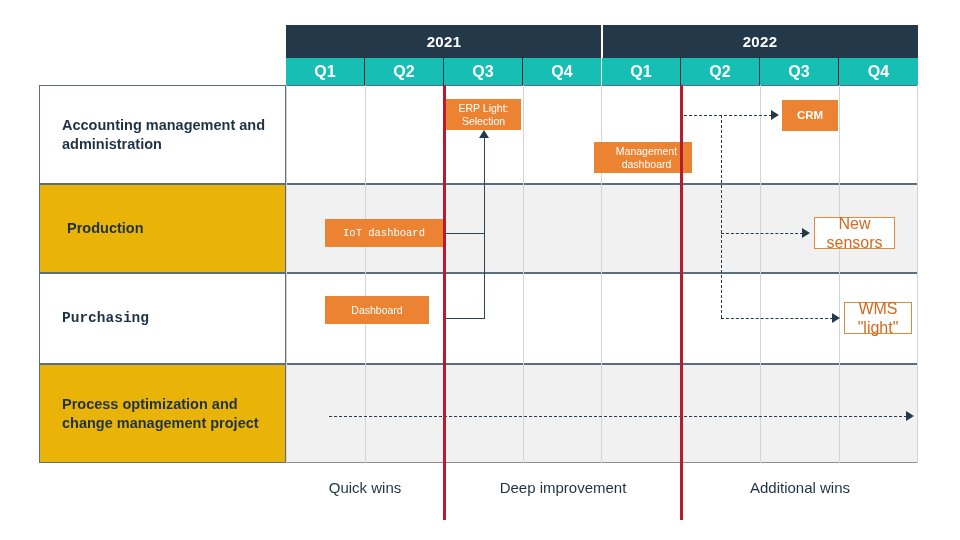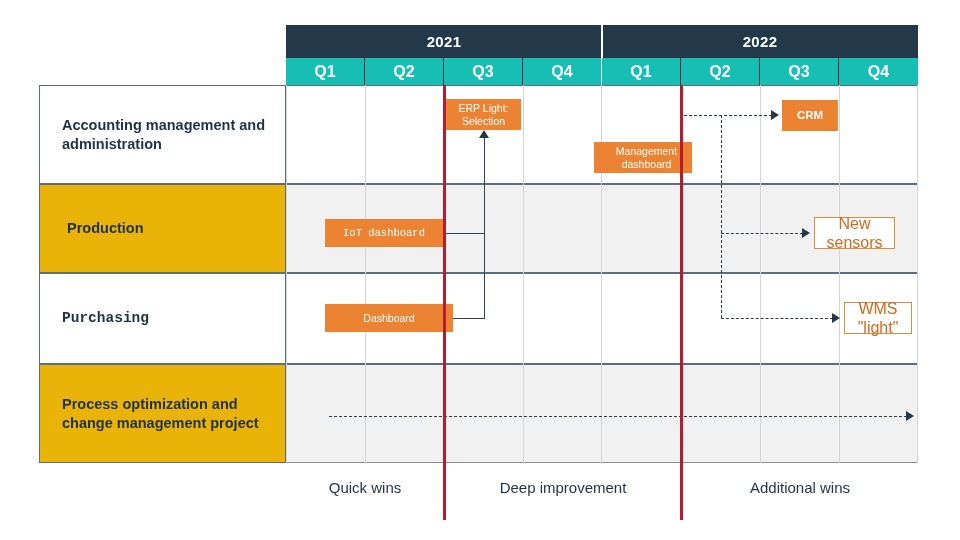--- a/index.html
+++ b/index.html
@@ -158,21 +158,21 @@
 
 
   <div class="bar" style="left:594px;top:142px;width:98px;height:31px;padding-left:10px;">Management dashboard</div>
 
   <div class="bar bold" style="left:782px;top:100px;width:56px;height:31px;">CRM</div>
 
   <div class="bar" style="left:325px;top:219px;width:118px;height:28px;font-family:Liberation Mono, monospace;">IoT dashboard</div>
 
   <div class="bar out" style="left:814px;top:217px;width:81px;height:32px;">New sensors</div>
 
-  <div class="bar" style="left:325px;top:304px;width:128px;height:28px;">Dashboard</div>
+  <div class="bar" style="left:325px;top:296px;width:104px;height:28px;">Dashboard</div>
 
   <div class="bar out" style="left:844px;top:302px;width:68px;height:32px;">WMS "light"</div>
 
   <div class="redline" style="left:443px;top:85px;height:435px;"></div>
   <div class="redline" style="left:680px;top:85px;height:435px;"></div>
 
   <div class="phase" style="left:287px;top:479px;width:156px;">Quick wins</div>
   <div class="phase" style="left:446px;top:479px;width:234px;">Deep improvement</div>
   <div class="phase" style="left:683px;top:479px;width:234px;">Additional wins</div>
 

